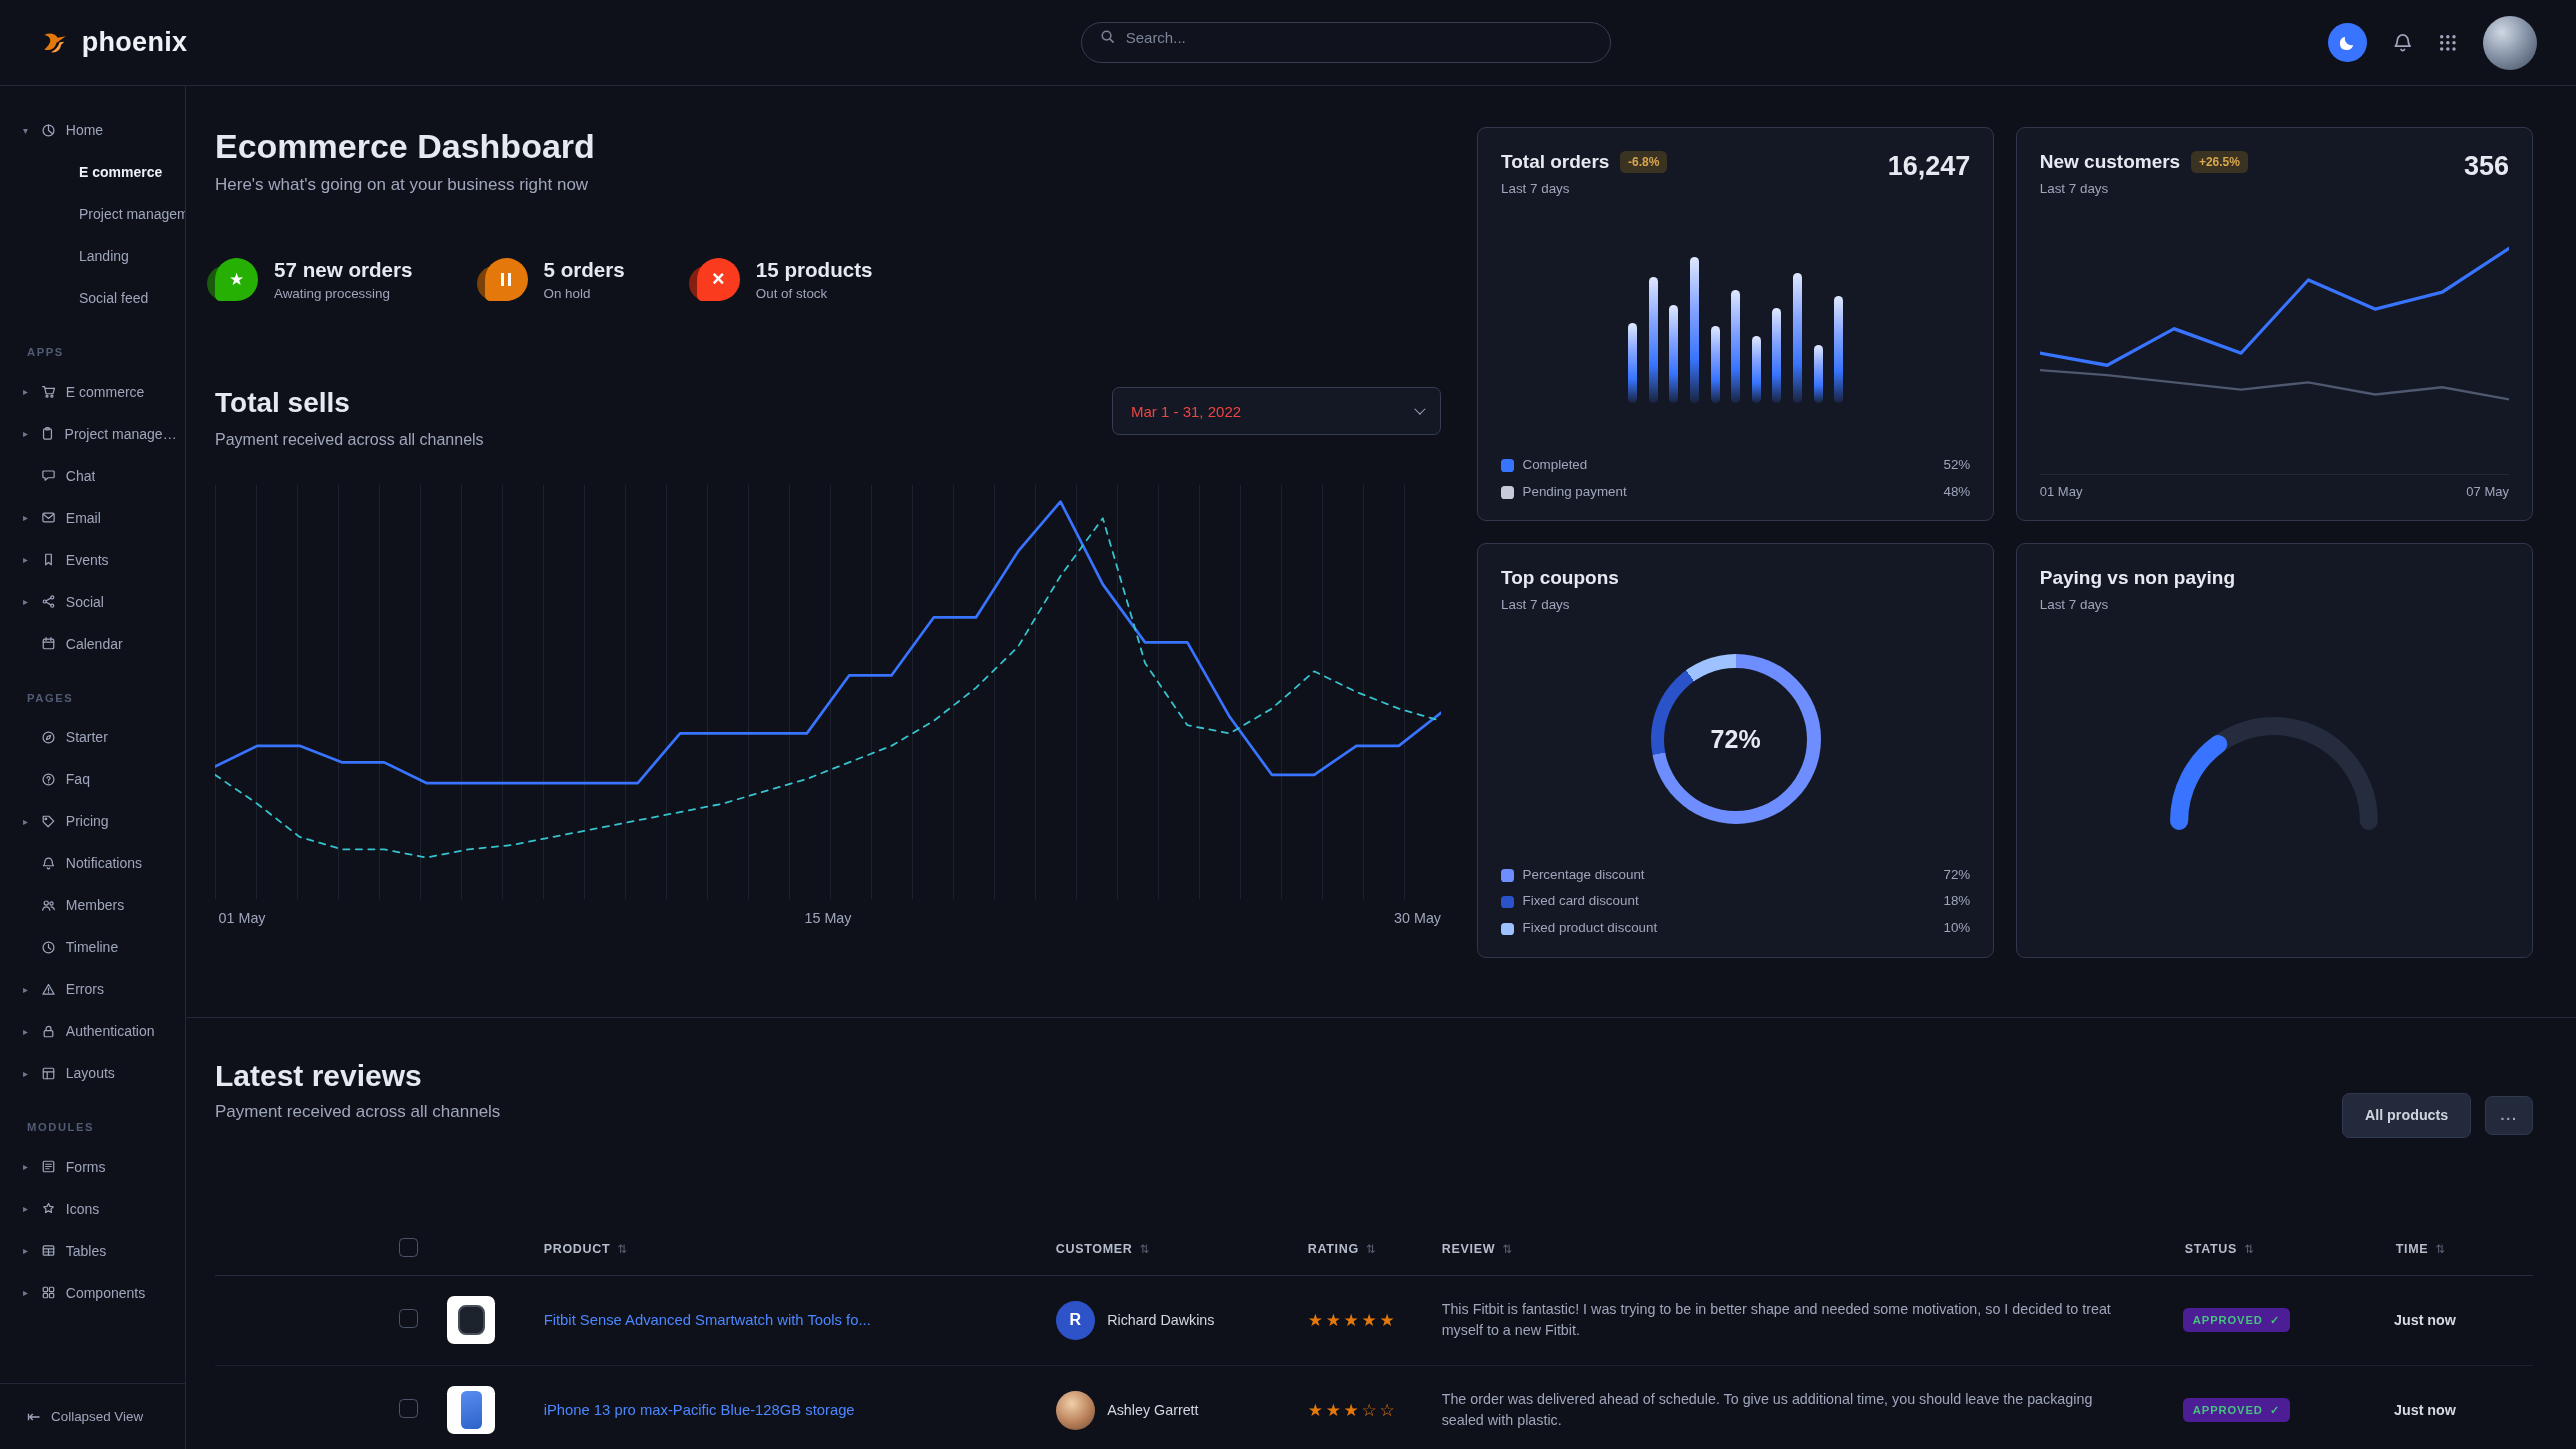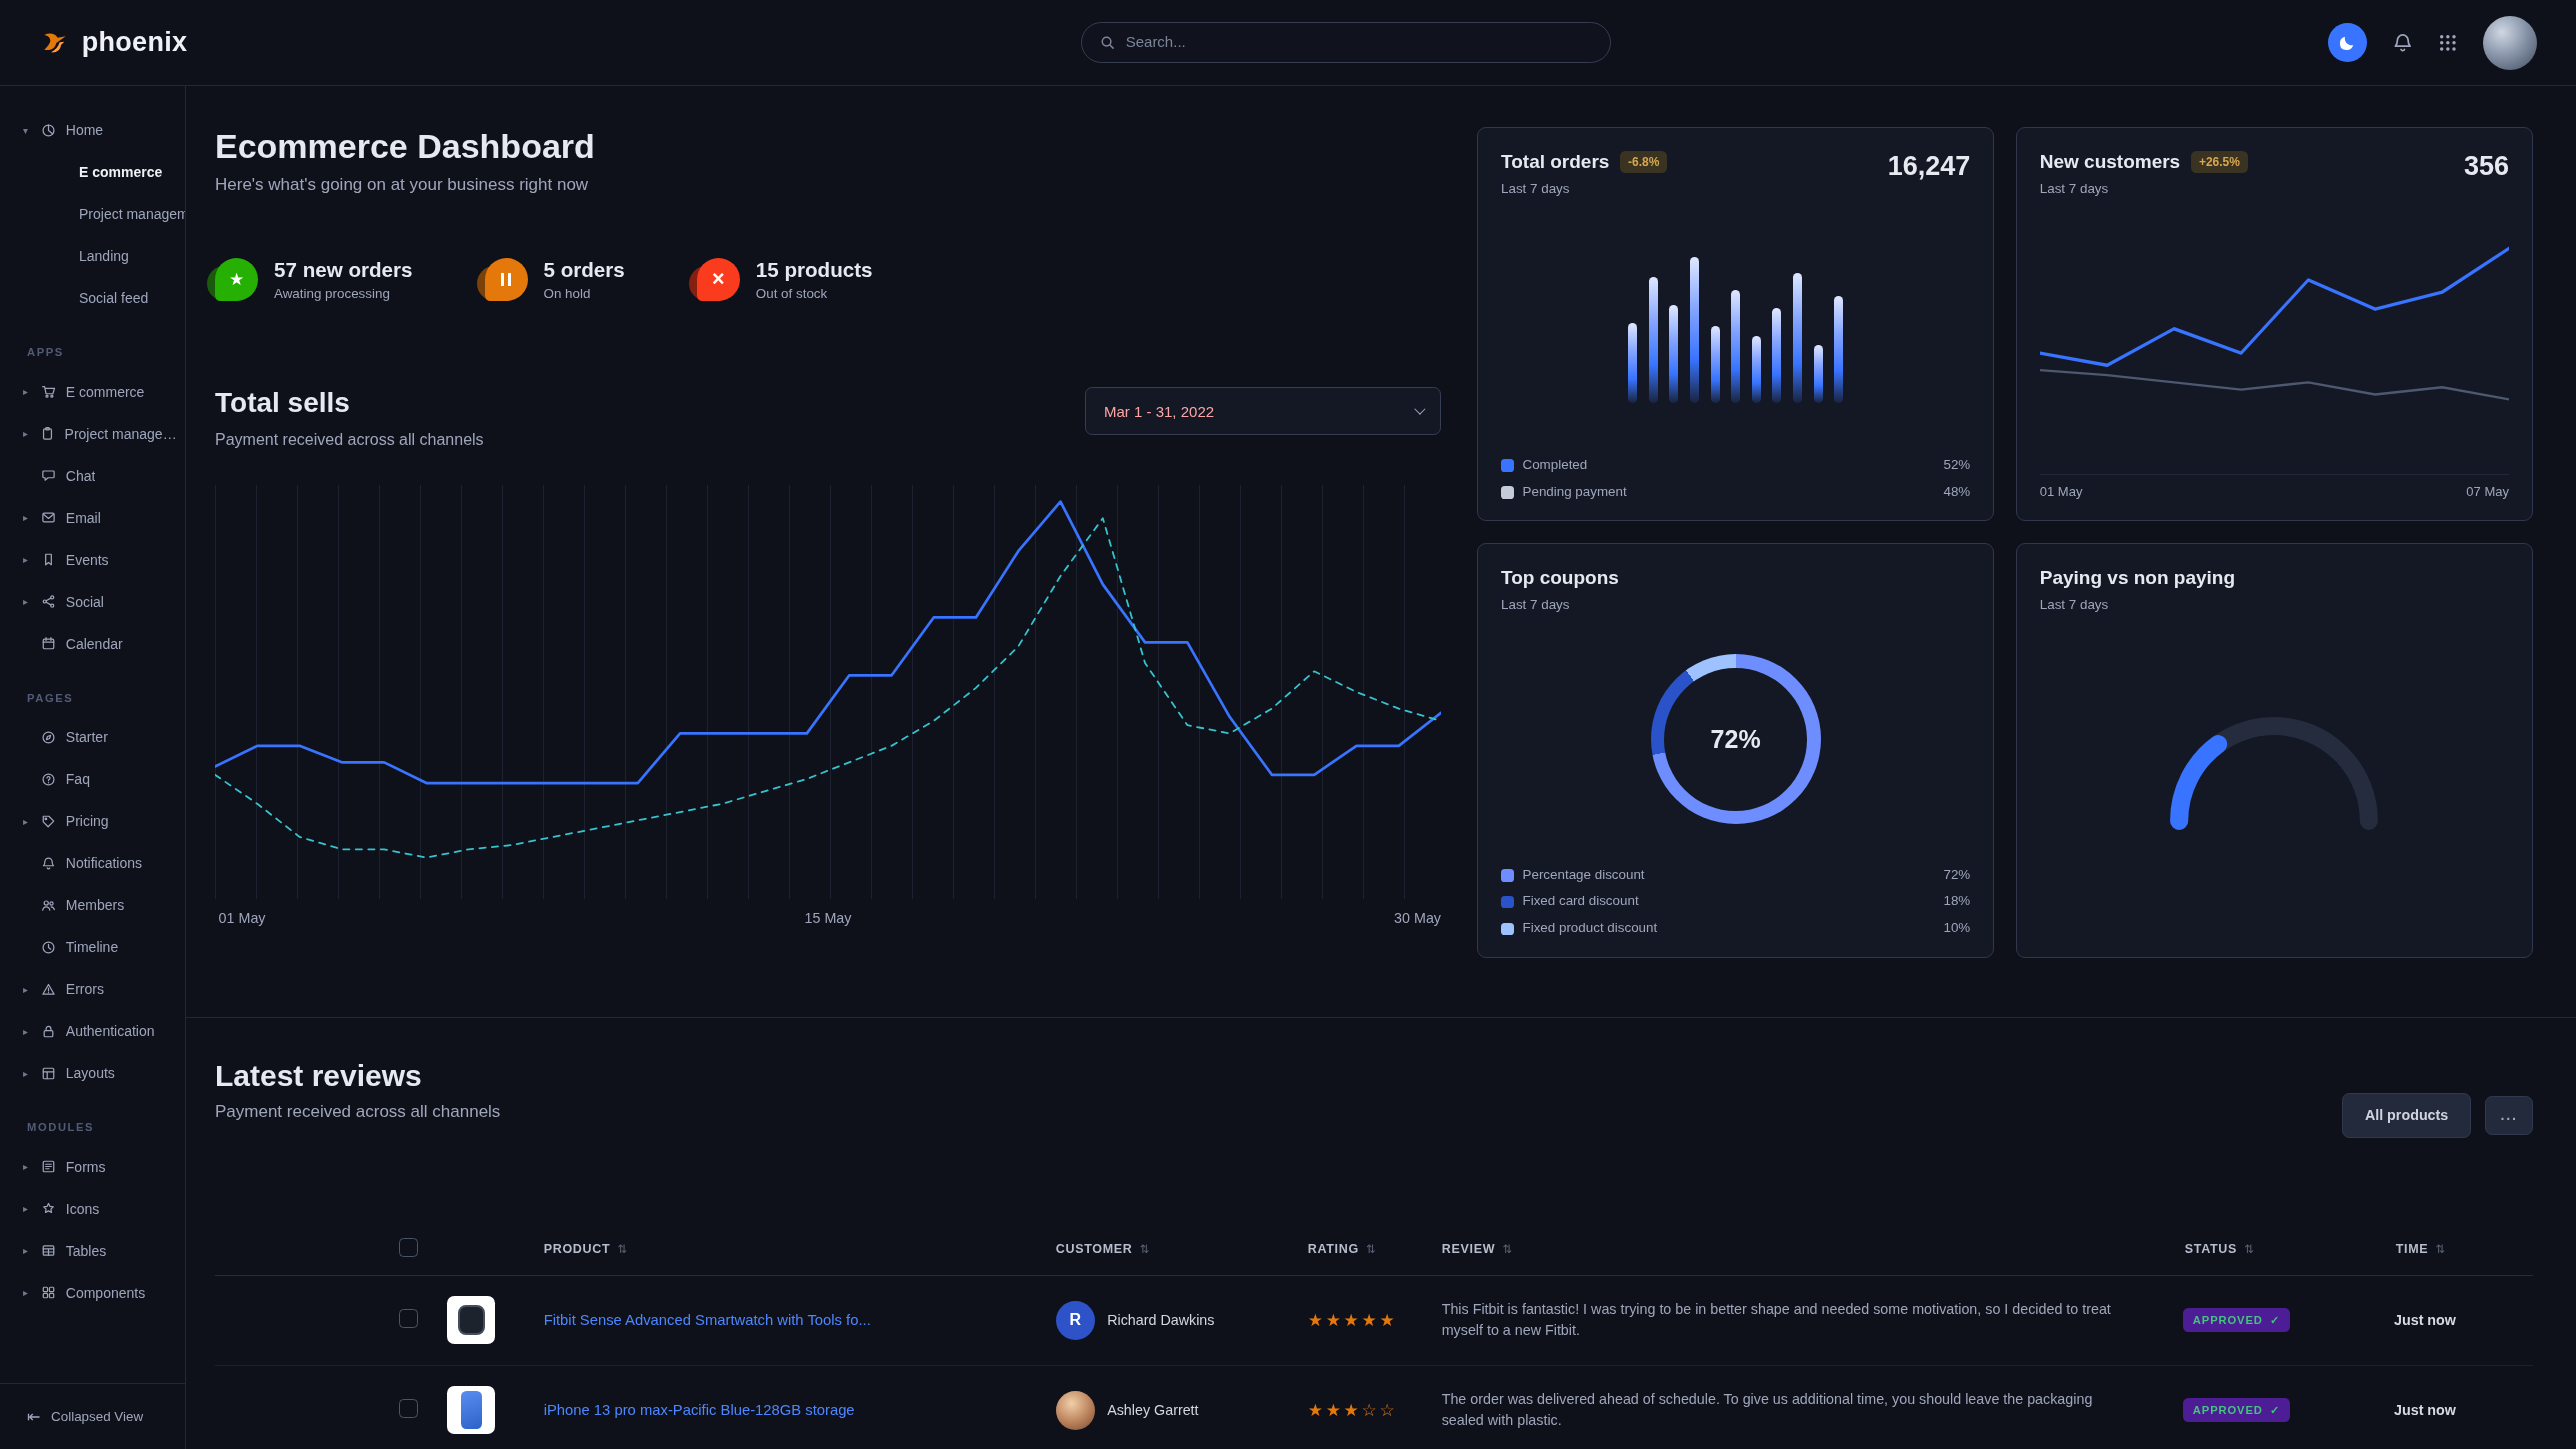--- a/index.html
+++ b/index.html
@@ -9,21 +9,21 @@
   }
   html,body{width:2576px;height:1449px;overflow:hidden;background:var(--bg);
     font-family:"Liberation Sans",sans-serif;color:var(--txt)}
   .ic{flex:none;display:inline-block;vertical-align:middle}
 
   
   .navbar{height:86px;display:flex;align-items:center;padding:0 39px;border-bottom:0.9px solid var(--border);position:relative}
   .brand{display:flex;gap:10.7px;cursor:pointer}
   .brand-name{font-size:27px;font-weight:700;color:#eef1f6;letter-spacing:0.3px}
   .nav-search{position:absolute;left:1081px;top:22.4px;width:530px;height:41px;border:0.9px solid #373e53;
-    border-radius:20.6px;display:flex;align-items:flex-end;gap:10.7px;padding:12px 18px;color:#7c8499;background:#10131d}
+    border-radius:20.6px;display:flex;align-items:flex-start;gap:10.7px;padding:6px 18px;color:#7c8499;background:#10131d}
   .nav-search input{flex:1;background:transparent;border:0;outline:none;color:var(--txt);font-size:15px;font-family:inherit}
   .nav-search input::placeholder{color:#7c8499}
   .nav-right{margin-left:auto;display:flex;align-items:center;gap:25px}
   .theme-btn{width:39px;height:39px;border-radius:50%;background:var(--primary);border:0;display:flex;
     align-items:center;justify-content:center;color:#fff;cursor:pointer}
   .icon-btn{background:none;border:0;color:#9fa6bc;cursor:pointer;display:flex}
   .avatar{width:54px;height:54px;border-radius:50%;cursor:pointer;
     background:radial-gradient(circle at 35% 30%,#cfd7e2 0%,#8a97ab 45%,#3e4a5c 100%)}
 
   
@@ -57,22 +57,22 @@
   .stat-cap{font-size:13.4px;color:var(--muted);margin-top:3.6px}
   .blob{position:relative;width:43px;height:43px;flex:none}
   .blob-back{position:absolute;left:-8px;top:8px;width:35px;height:35px;border-radius:50% 50% 5.4px 50%;background:var(--cd)}
   .blob-front{position:absolute;inset:0;border-radius:50% 50% 50% 5.4px;background:var(--c);display:flex;
     align-items:center;justify-content:center;color:#fff;font-size:17px}
   .blob-front .xg{font-size:21.5px;font-weight:700;line-height:1}
   .pause{width:9.8px;height:12.5px;border-left:3.1px solid #fff;border-right:3.1px solid #fff}
 
   .sells-head{display:flex;justify-content:space-between;align-items:flex-start;margin-top:86px}
   h2{font-size:28px;font-weight:800;color:#e6e9f0;margin-bottom:12px}
-  .date-select{width:356px;height:48px;border:0.9px solid #373e53;background:var(--card);border-radius:7.2px;
-    display:flex;align-items:center;padding:0 18px;color:#fca5a5;font-size:15px;cursor:pointer}
+  .date-select{width:329px;height:48px;border:0.9px solid #373e53;background:var(--card);border-radius:7.2px;
+    display:flex;align-items:center;padding:0 18px;color:#ef4444;font-size:15px;cursor:pointer}
   .chev{margin-left:auto;width:8px;height:8px;border-right:1.8px solid #9fa6bc;border-bottom:1.8px solid #9fa6bc;
     transform:rotate(45deg) translateY(-2.7px)}
 
   .big-chart{margin-top:36px;height:414px;position:relative;
     background:repeating-linear-gradient(90deg,#1d2230 0,#1d2230 0.9px,transparent 0.9px,transparent 41px)}
   .big-chart svg,.mini-chart svg{position:absolute;inset:0;width:100%;height:100%;display:block}
   .x-labels{position:relative;margin-top:10.7px;height:19.7px;font-size:14.3px;color:var(--muted)}
   .x-labels .l{position:absolute;left:3.6px}
   .x-labels .c{position:absolute;left:50%;transform:translateX(-50%)}
   .x-labels .r{position:absolute;right:0}

